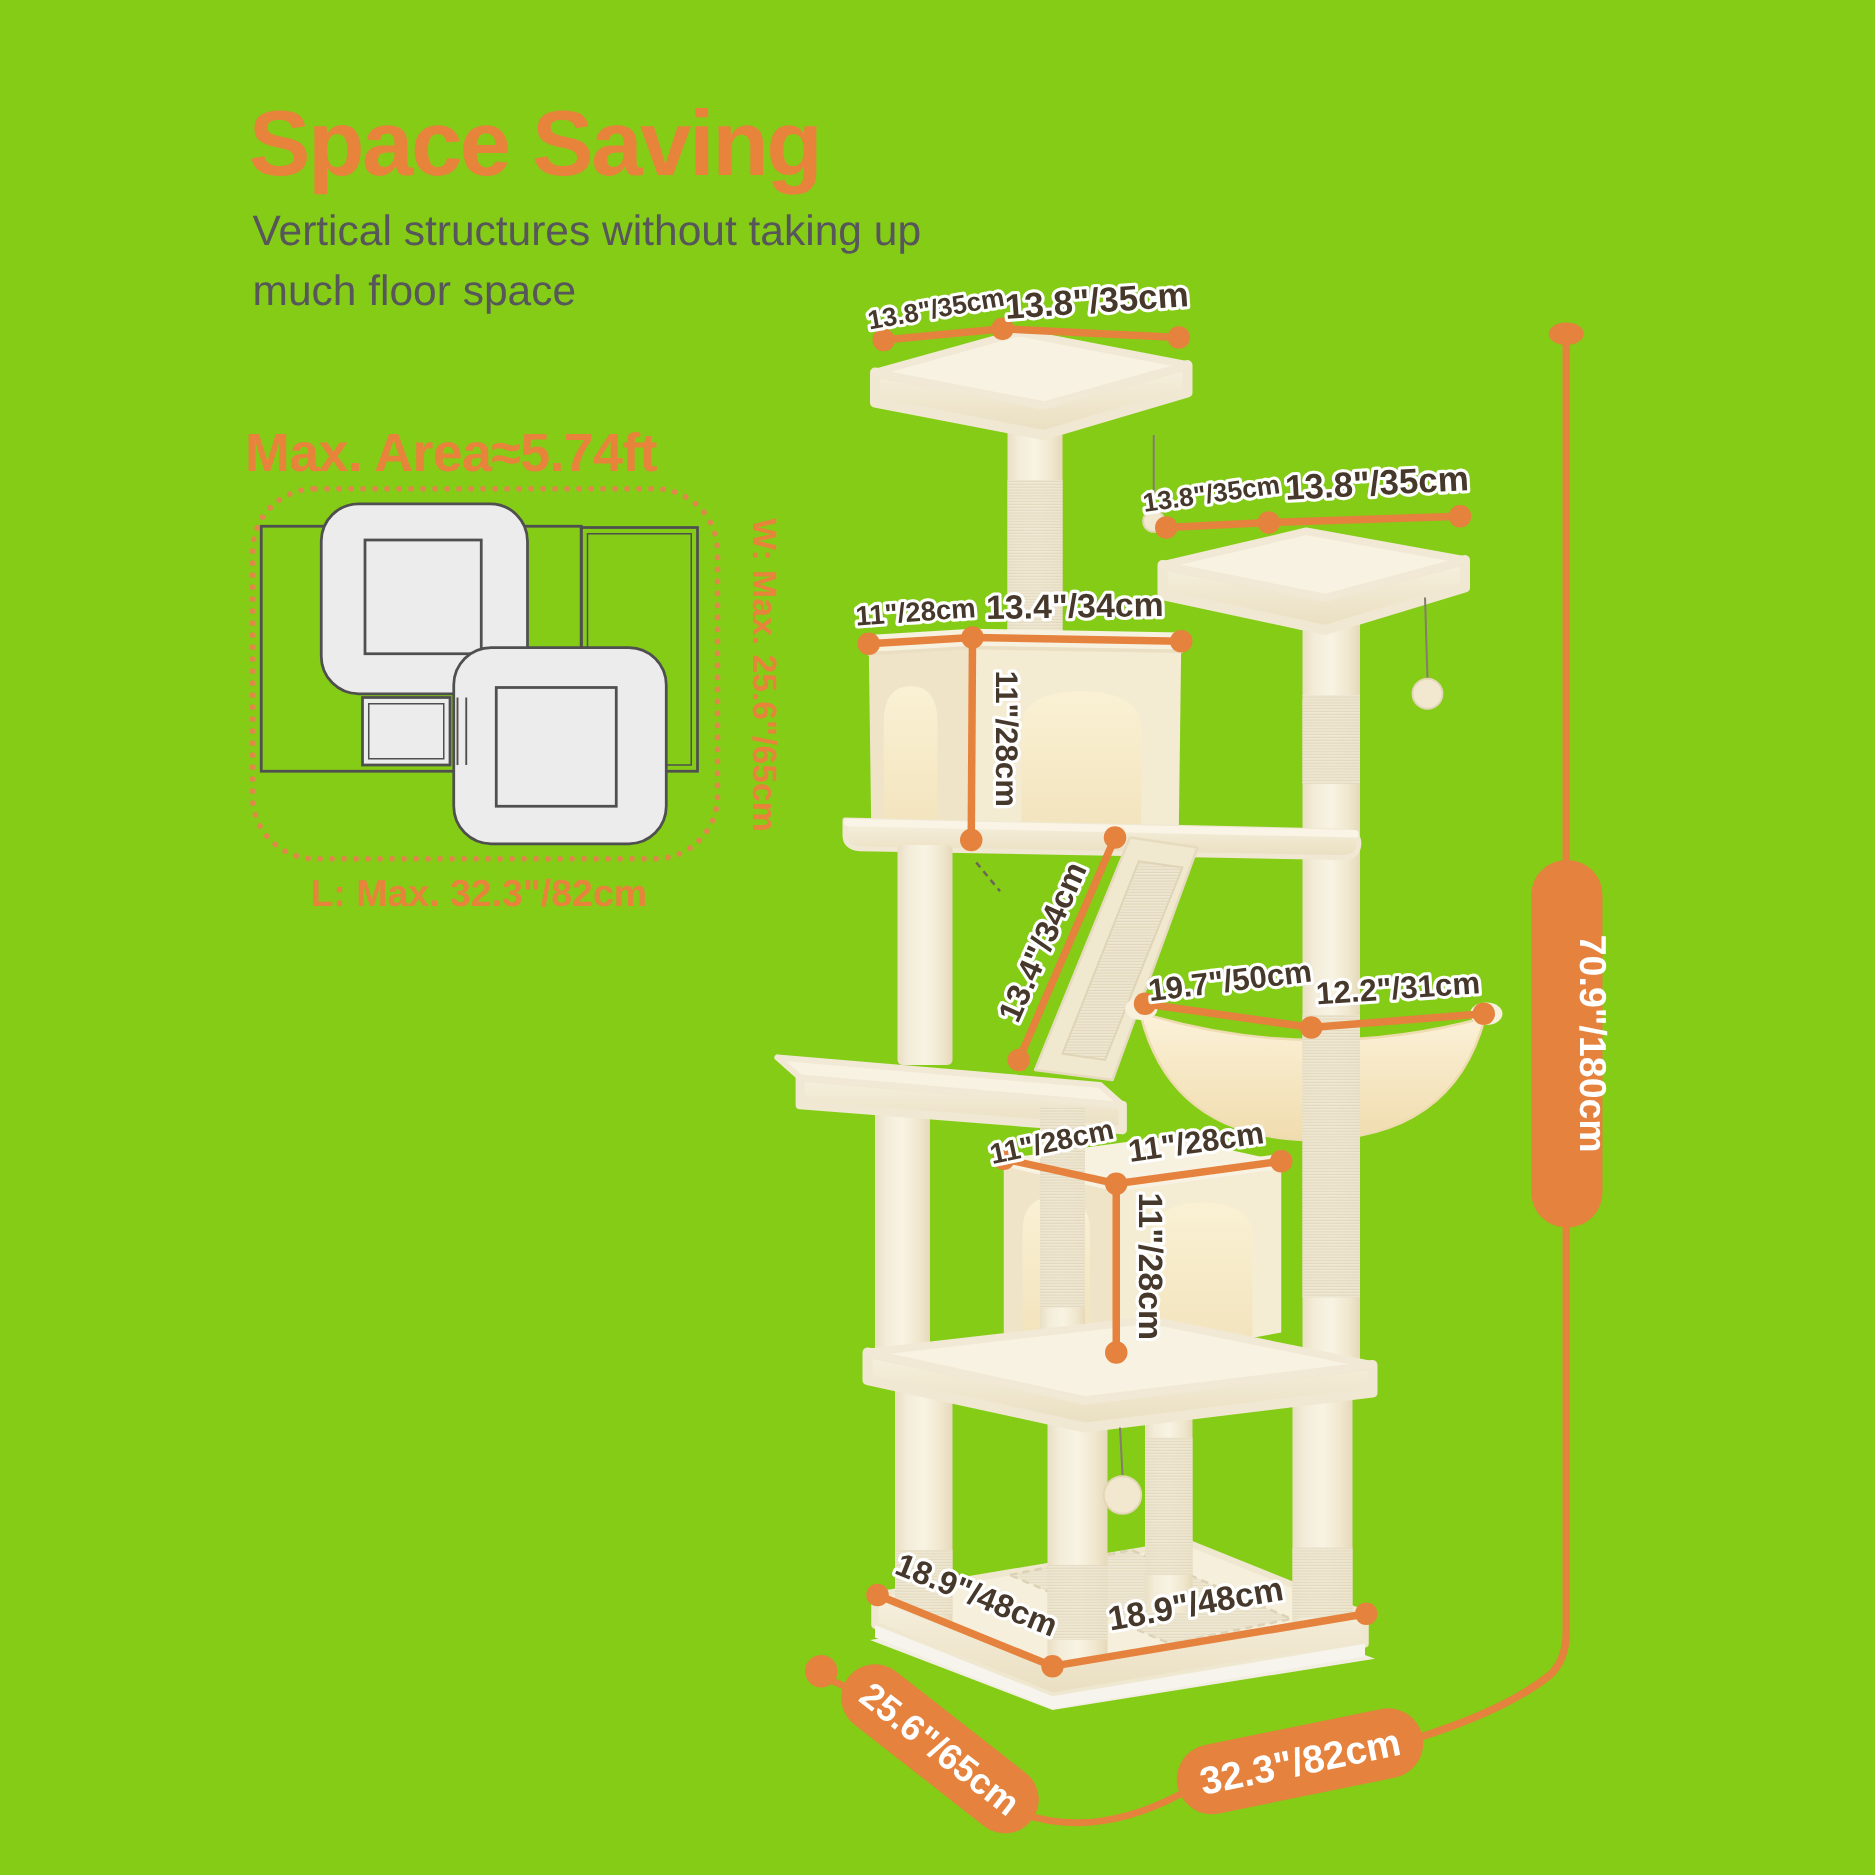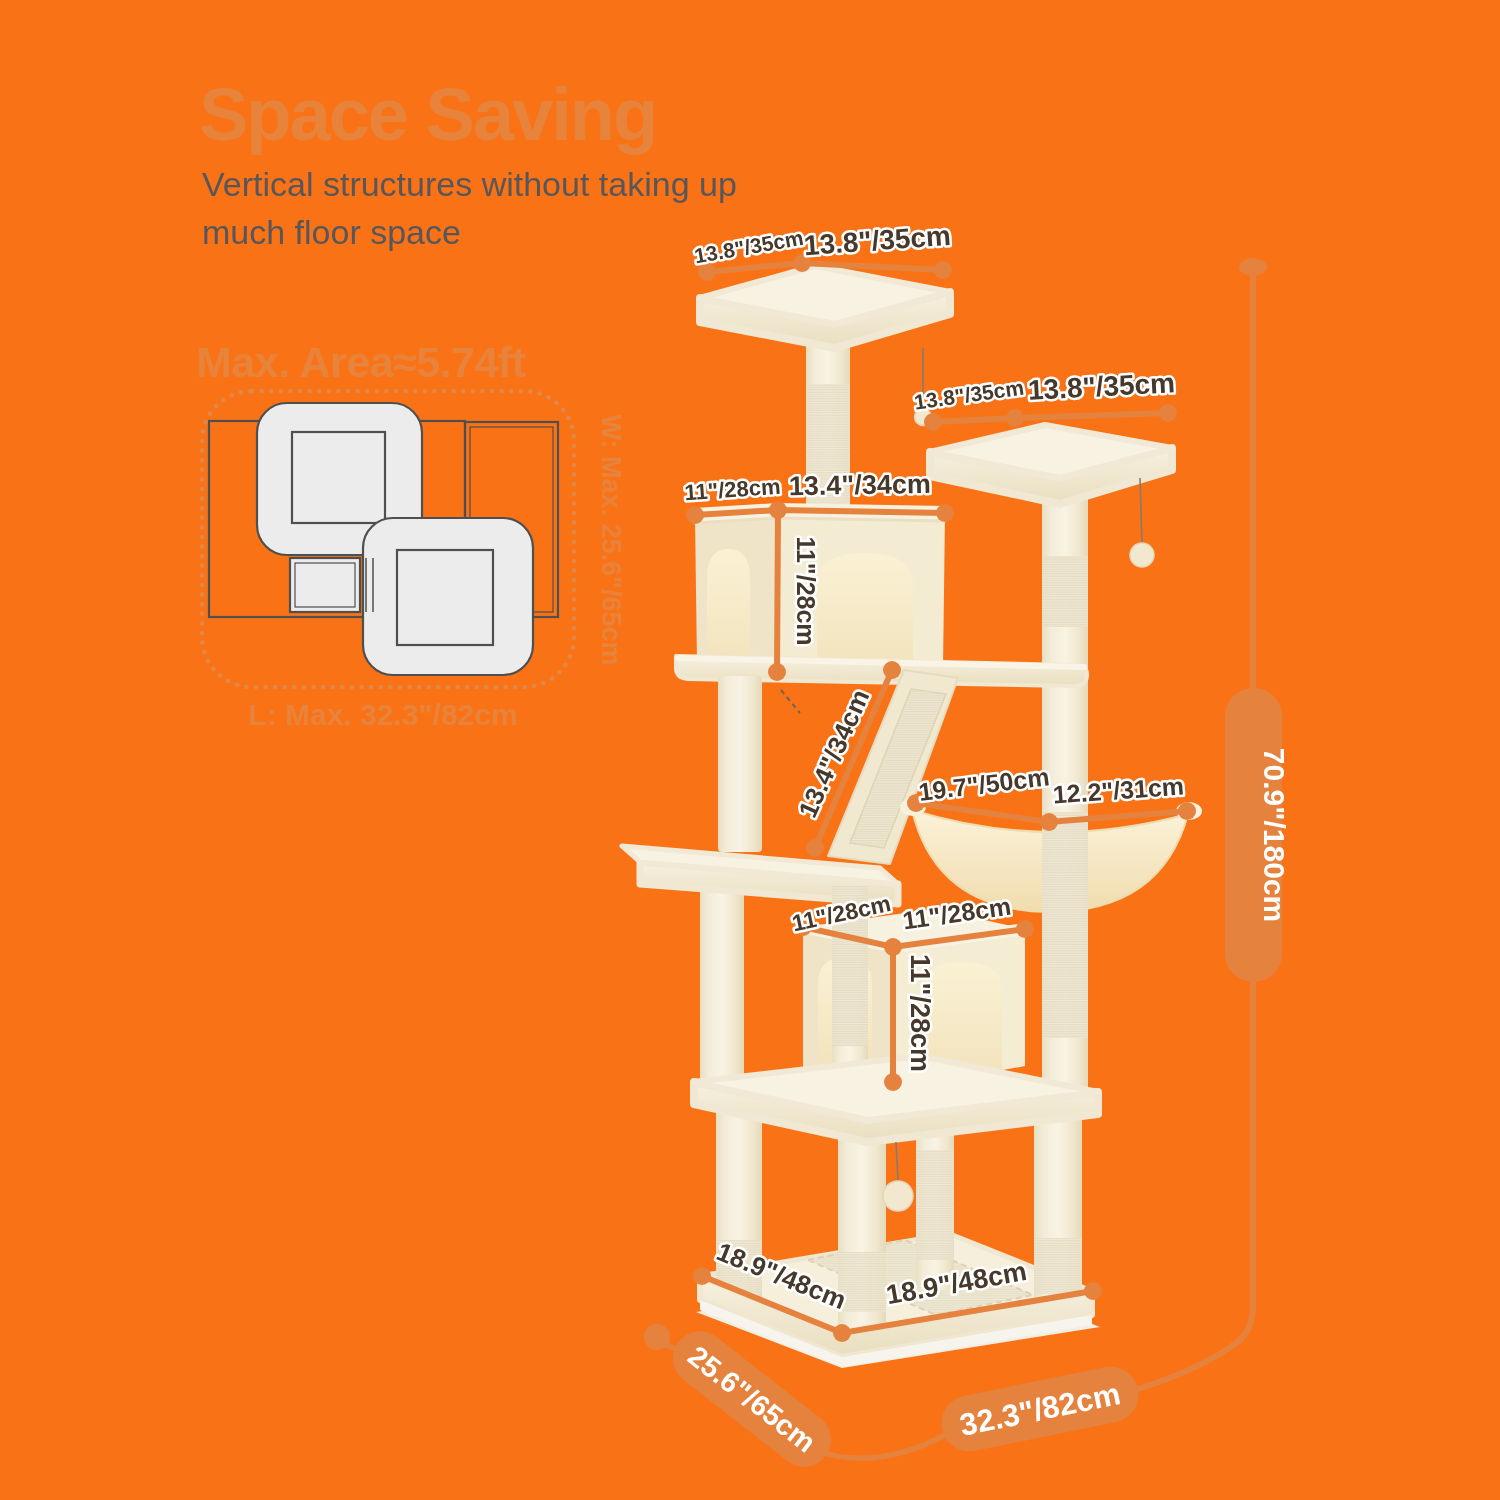--- a/index.html
+++ b/index.html
@@ -1,16 +1,16 @@
 <!DOCTYPE html>
 <html><head>
 <meta charset="utf-8">
 <style>
   html,body{margin:0;padding:0;background:#ECECEC;}
-  .stage{position:relative;width:1500px;height:1500px;background:#f97316;overflow:hidden;
+  .stage{position:relative;width:1500px;height:1500px;background:#84cc16;overflow:hidden;
          font-family:"Liberation Sans", sans-serif;}
   svg{display:block}
   text{font-family:"Liberation Sans", sans-serif;}
   .dim-label{fill:#46392C;stroke:#FFFFFF;stroke-width:5px;paint-order:stroke;stroke-linejoin:round;
              font-weight:bold;text-anchor:middle;}
   .pill-label{fill:#FFFFFF;font-weight:bold;text-anchor:middle;}
   .orange-head{fill:#E8833C;font-weight:bold;}
   .sub{fill:#57575B;}
 </style>
 </head>

